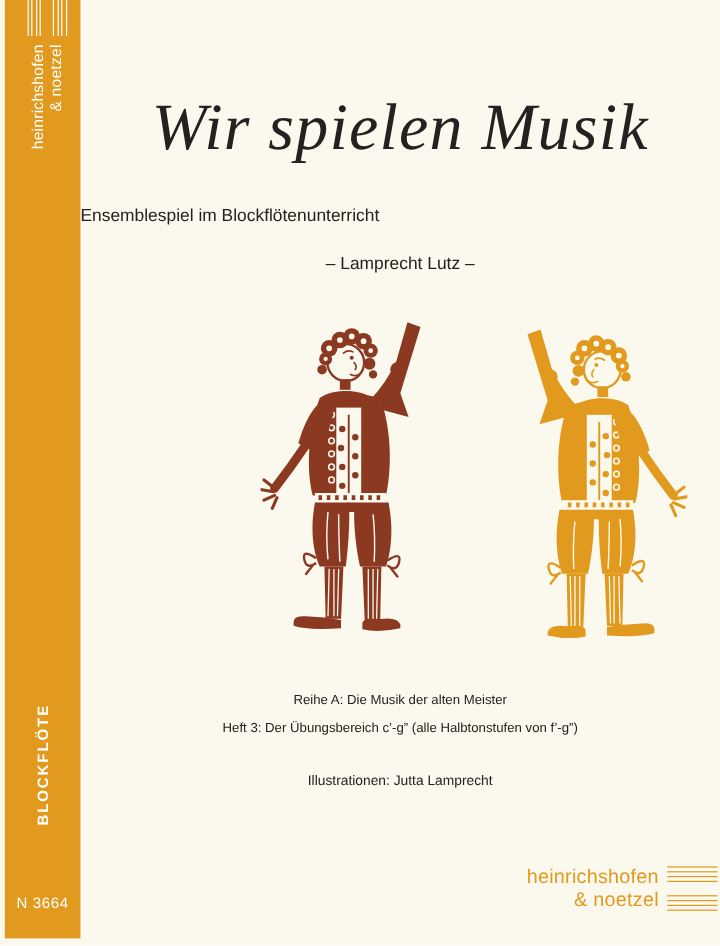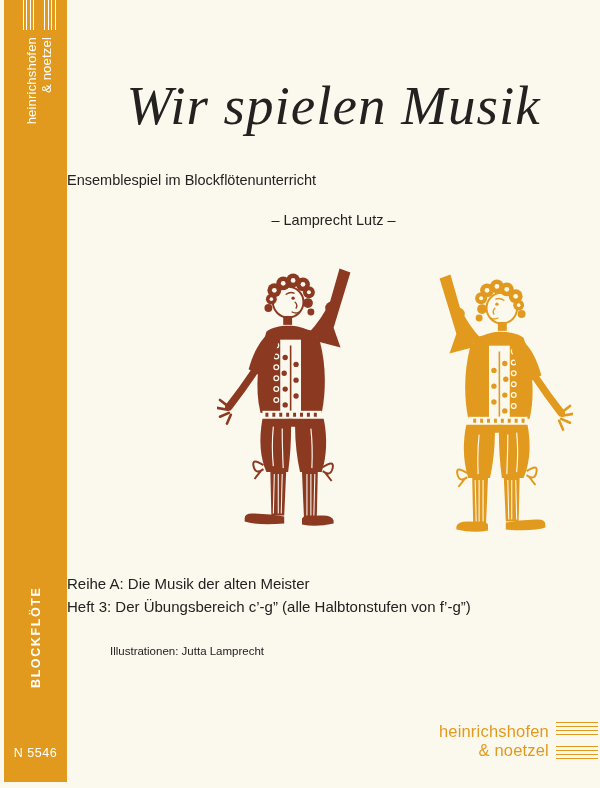--- a/index.html
+++ b/index.html
@@ -27,24 +27,24 @@
 
   
   .main{position:absolute;left:67px;top:0;right:0;bottom:0;}
   .title{position:absolute;top:74px;left:0;right:0;text-align:center;
          font-family:"Liberation Serif",serif;font-style:italic;font-weight:normal;
          font-size:55px;color:var(--ink);letter-spacing:1px;}
   .subtitle{position:absolute;top:170px;left:0;right:0;text-align:left;
             font-size:14.5px;line-height:20px;color:var(--ink);}
   .author{position:absolute;top:212px;left:0;right:0;text-align:center;
           font-size:14.5px;color:var(--ink);}
-  .series{position:absolute;top:573px;left:0;right:0;text-align:left;
-          font-size:15px;line-height:22.5px;color:var(--ink);}
-  .illustrator{position:absolute;top:645px;left:0;right:0;text-align:left;
-               font-size:11.5px;color:var(--ink);padding-left:43px;}
+  .series{position:absolute;top:573px;left:0;right:0;text-align:center;
+          font-size:11px;line-height:22.5px;color:var(--ink);}
+  .illustrator{position:absolute;top:645px;left:0;right:0;text-align:center;
+               font-size:11.5px;color:var(--ink);}
   .footer-logo{position:absolute;right:2px;bottom:26px;color:var(--orange);}
   .footer-logo .hn-lines .grp i{width:42px;}
 
   
   .fig{position:absolute;width:168px;height:268px;}
   .fig-left{left:150px;top:262px;color:var(--maroon);}
   .fig-right{left:338px;top:268px;color:var(--orange);transform:scaleX(-1);}
   .defs{position:absolute;width:0;height:0;}
 </style>
 </head>
@@ -147,21 +147,21 @@
           </div>
         <div class="grp">
             <i></i>
             <i></i>
             <i></i>
             <i></i>
           </div>
       </div>
     </div>
     <div class="spine-category">BLOCKFLÖTE</div>
-    <div class="spine-number">N 5546</div>
+    <div class="spine-number">N 3664</div>
   </aside>
 
   <main class="main">
     <h1 class="title">Wir spielen Musik</h1>
 
     <div class="subtitle">
       <div>Ensemblespiel im Blockflötenunterricht</div>
     </div>
     <div class="author">– Lamprecht Lutz –</div>
 

